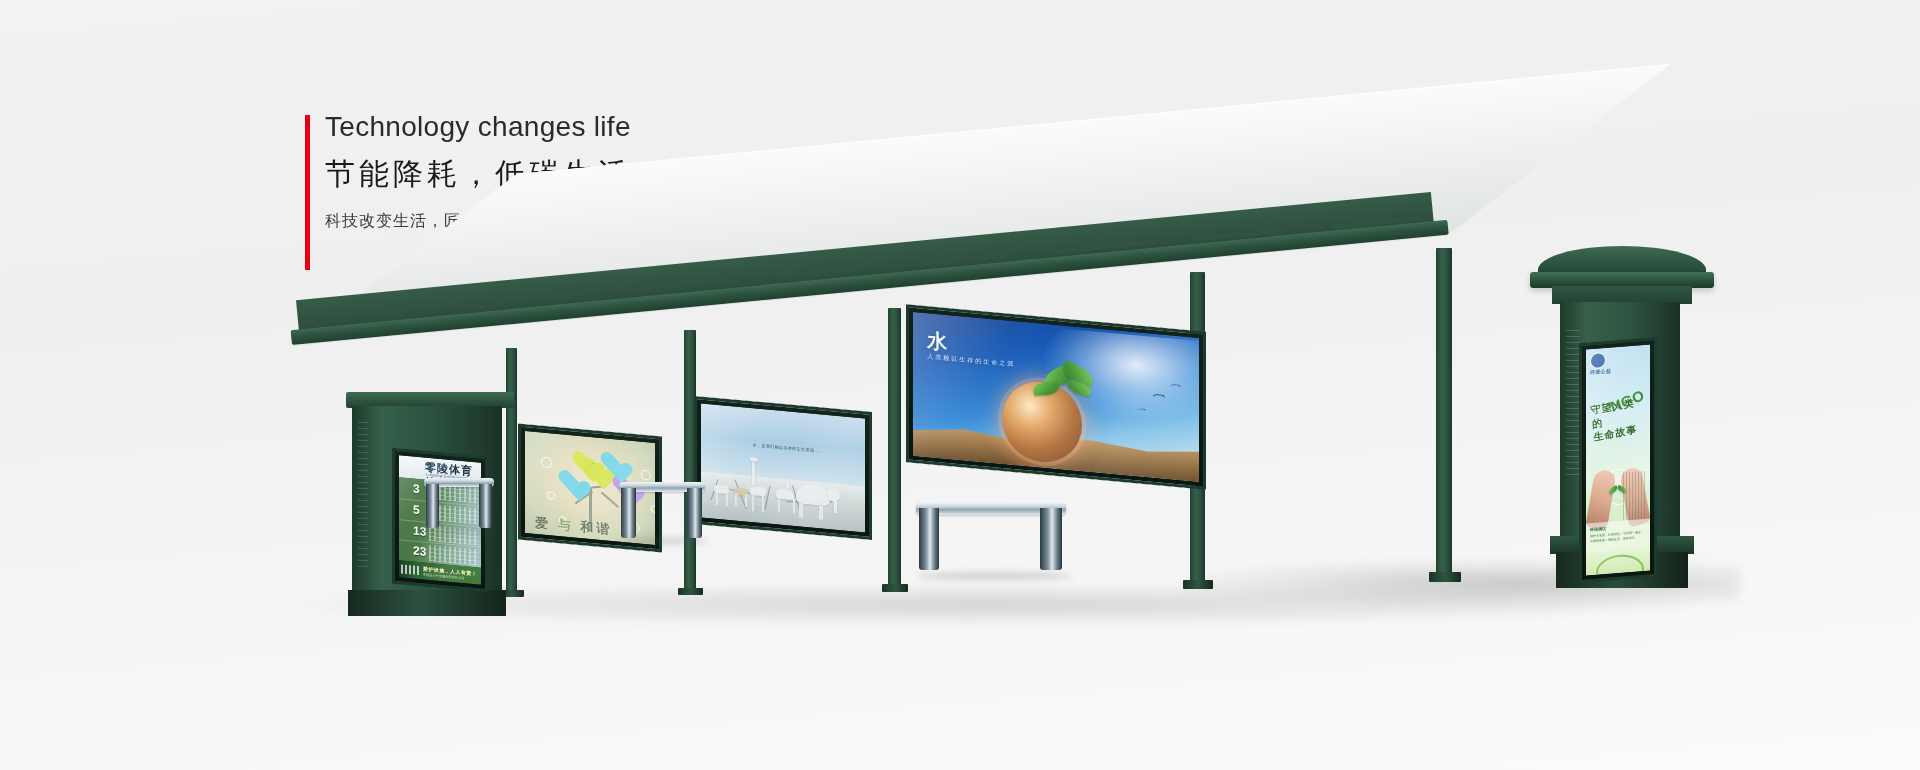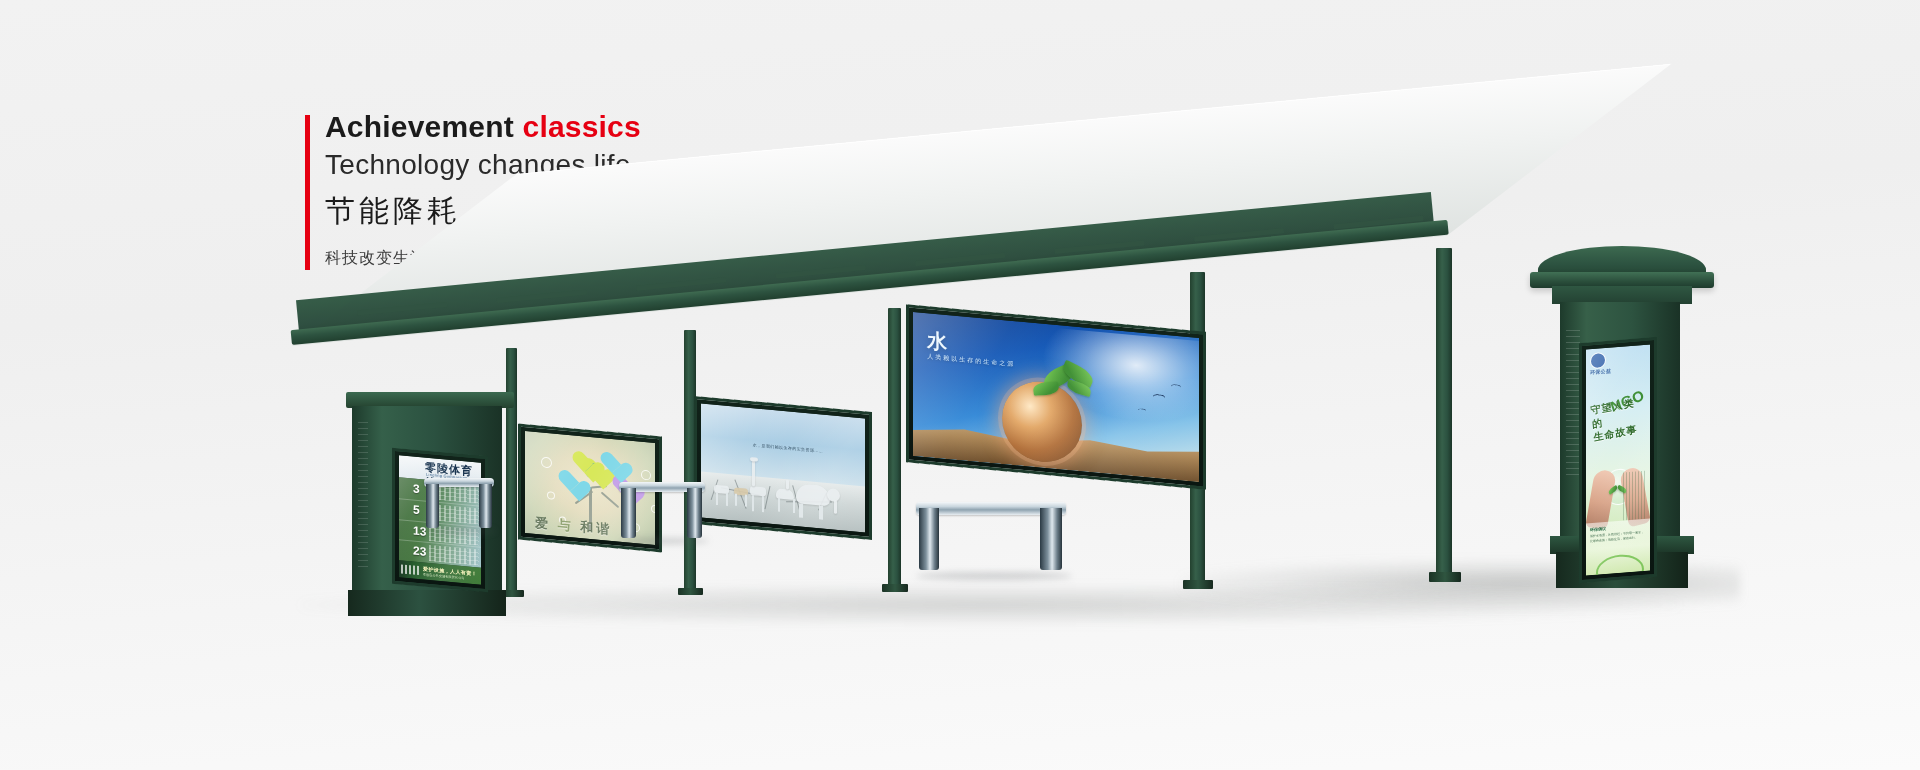--- a/index.html
+++ b/index.html
@@ -197,24 +197,20 @@
      background:linear-gradient(90deg,#2b3a44 0%,#7d909c 35%,#dfe8ee 55%,#6b7d89 78%,#27343c 100%);}
   .bench .shadow{position:absolute;height:6px;border-radius:50%;background:rgba(80,88,92,.22);filter:blur(3px);}
 </style>
 </head>
 <body>
 
 <div id="stage">
 
   <div class="copy">
     <div class="bar"></div>
-    <p class="l1">
-      <span>Achievement</span>
-      <span class="accent">classics</span>
-    </p>
     <p class="l2">Technology changes life</p>
     <p class="l3">节能降耗，低碳生活。</p>
     <p class="l4">科技改变生活，匠心缔造品质</p>
   </div>
 
   <div class="shelter">
 
     <div class="ground-shadow"></div>
     <div class="tower-shadow"></div>
 

